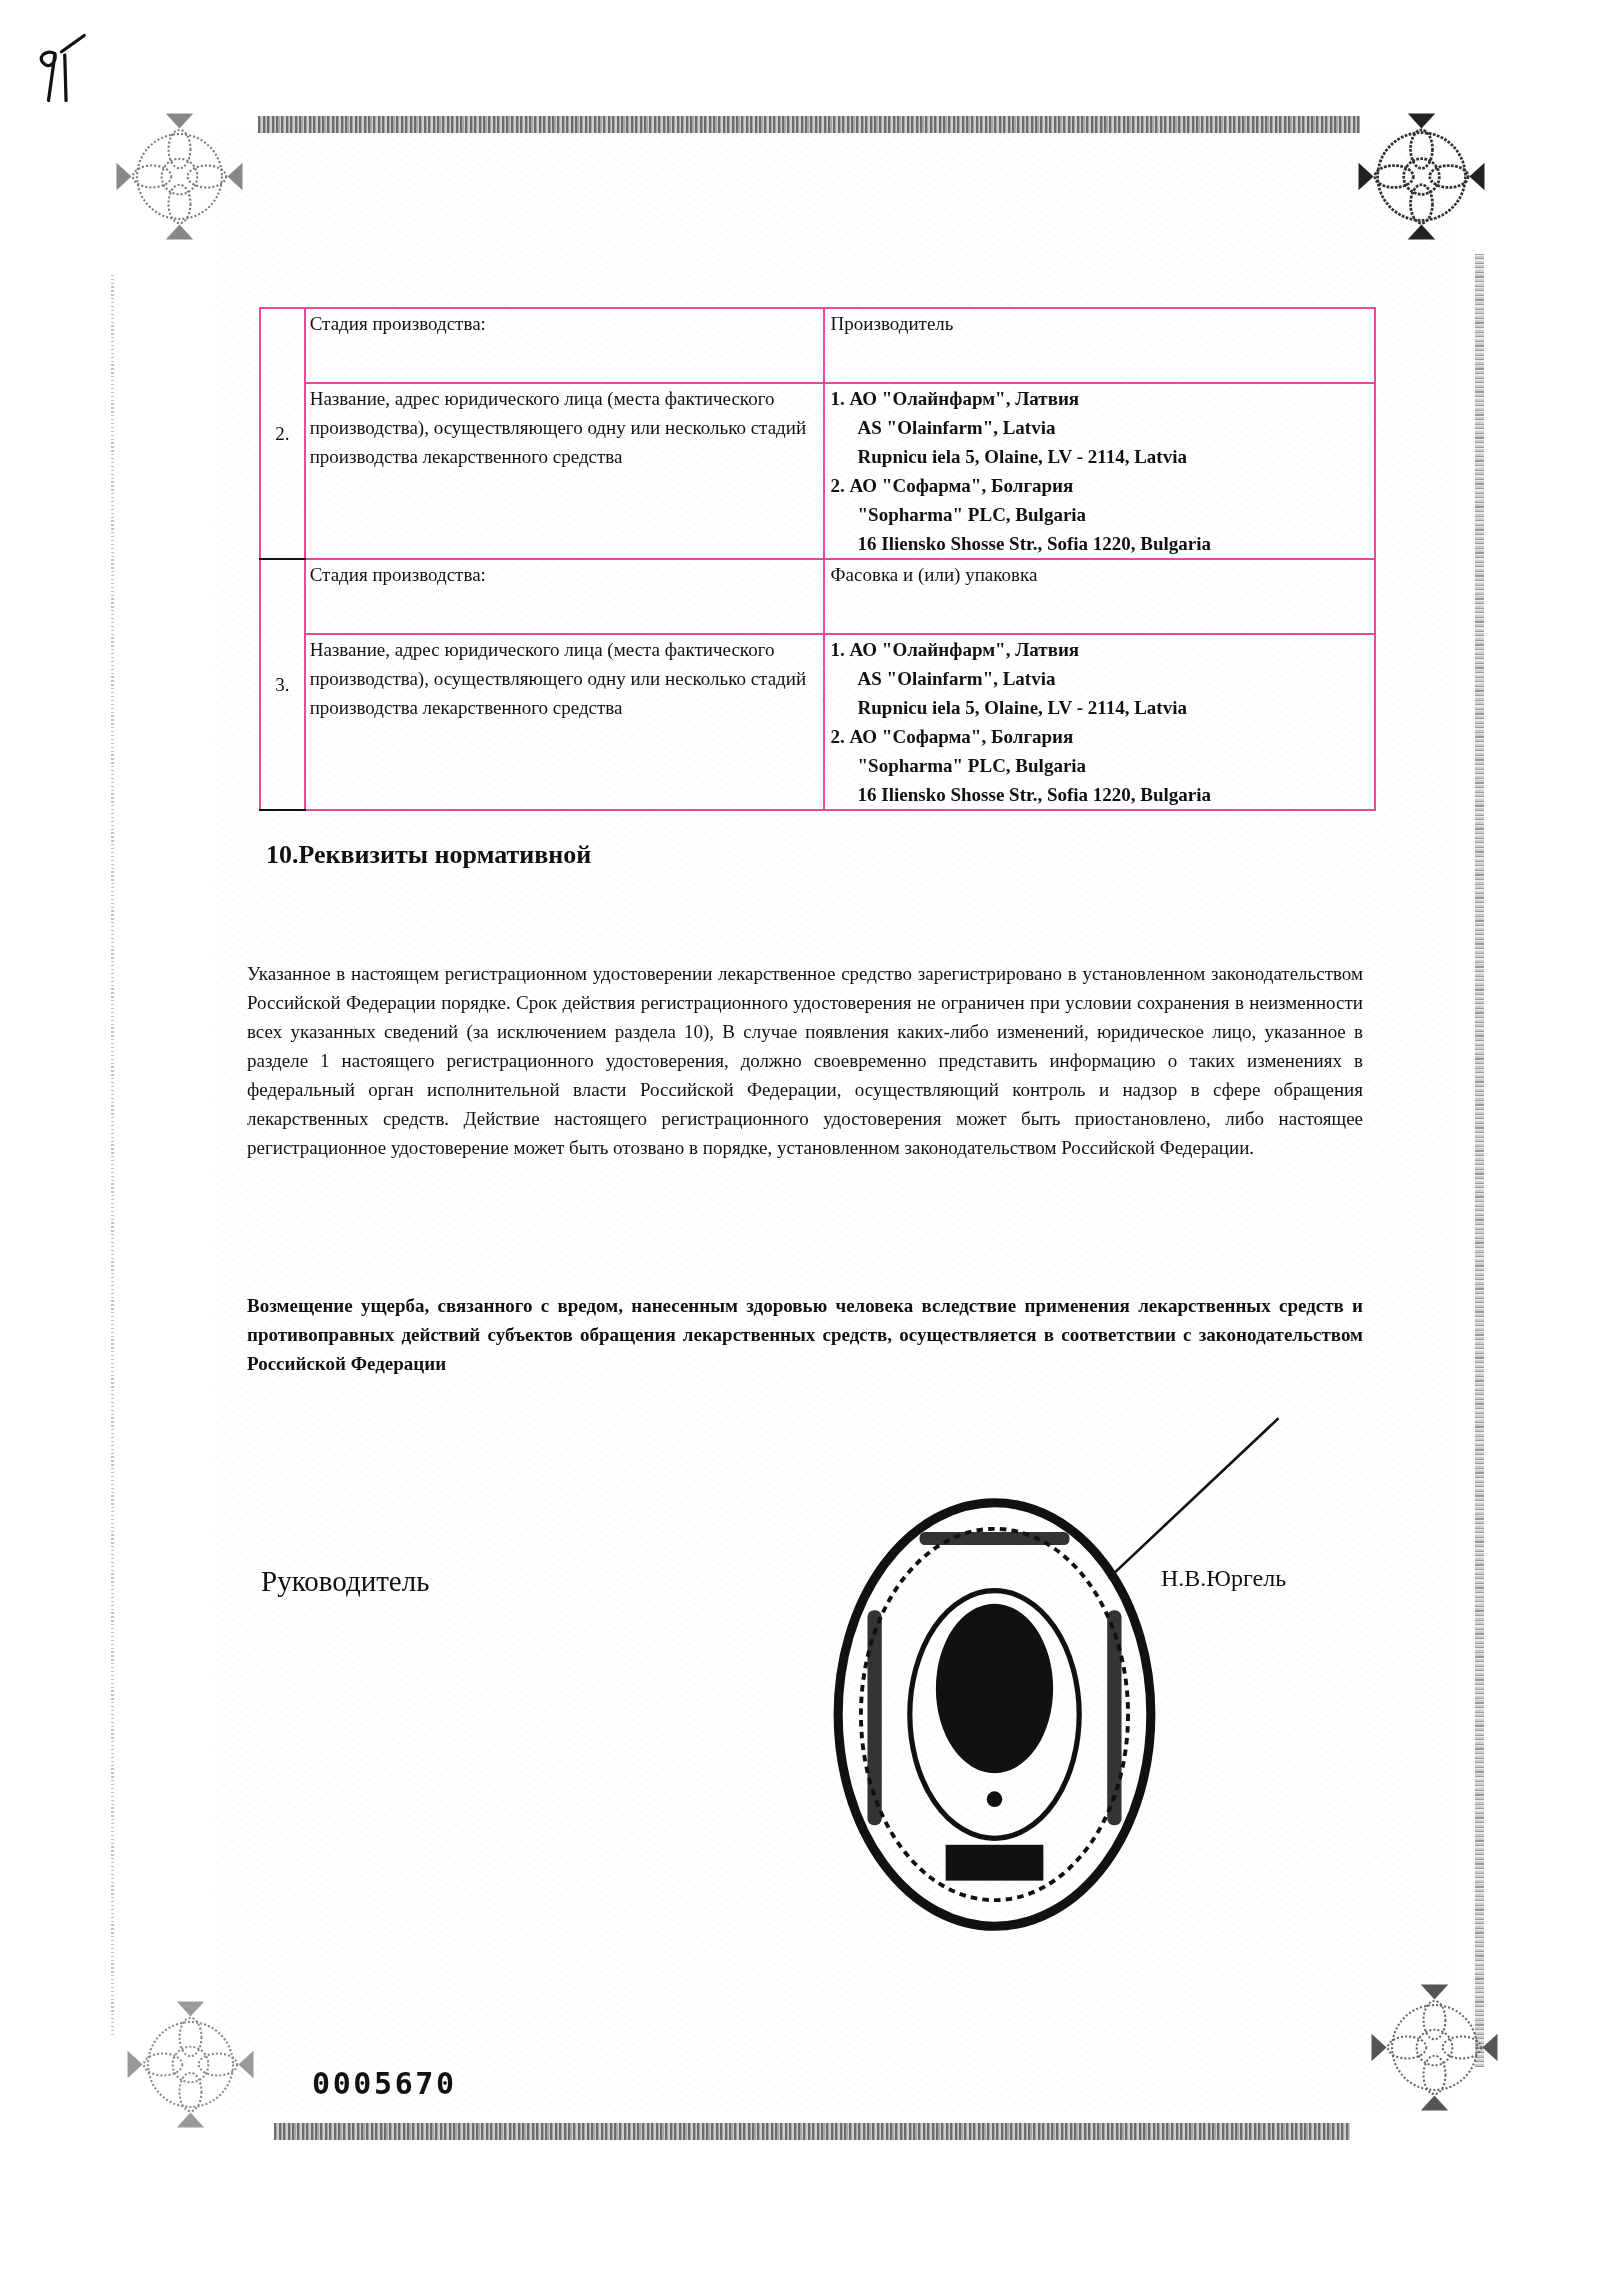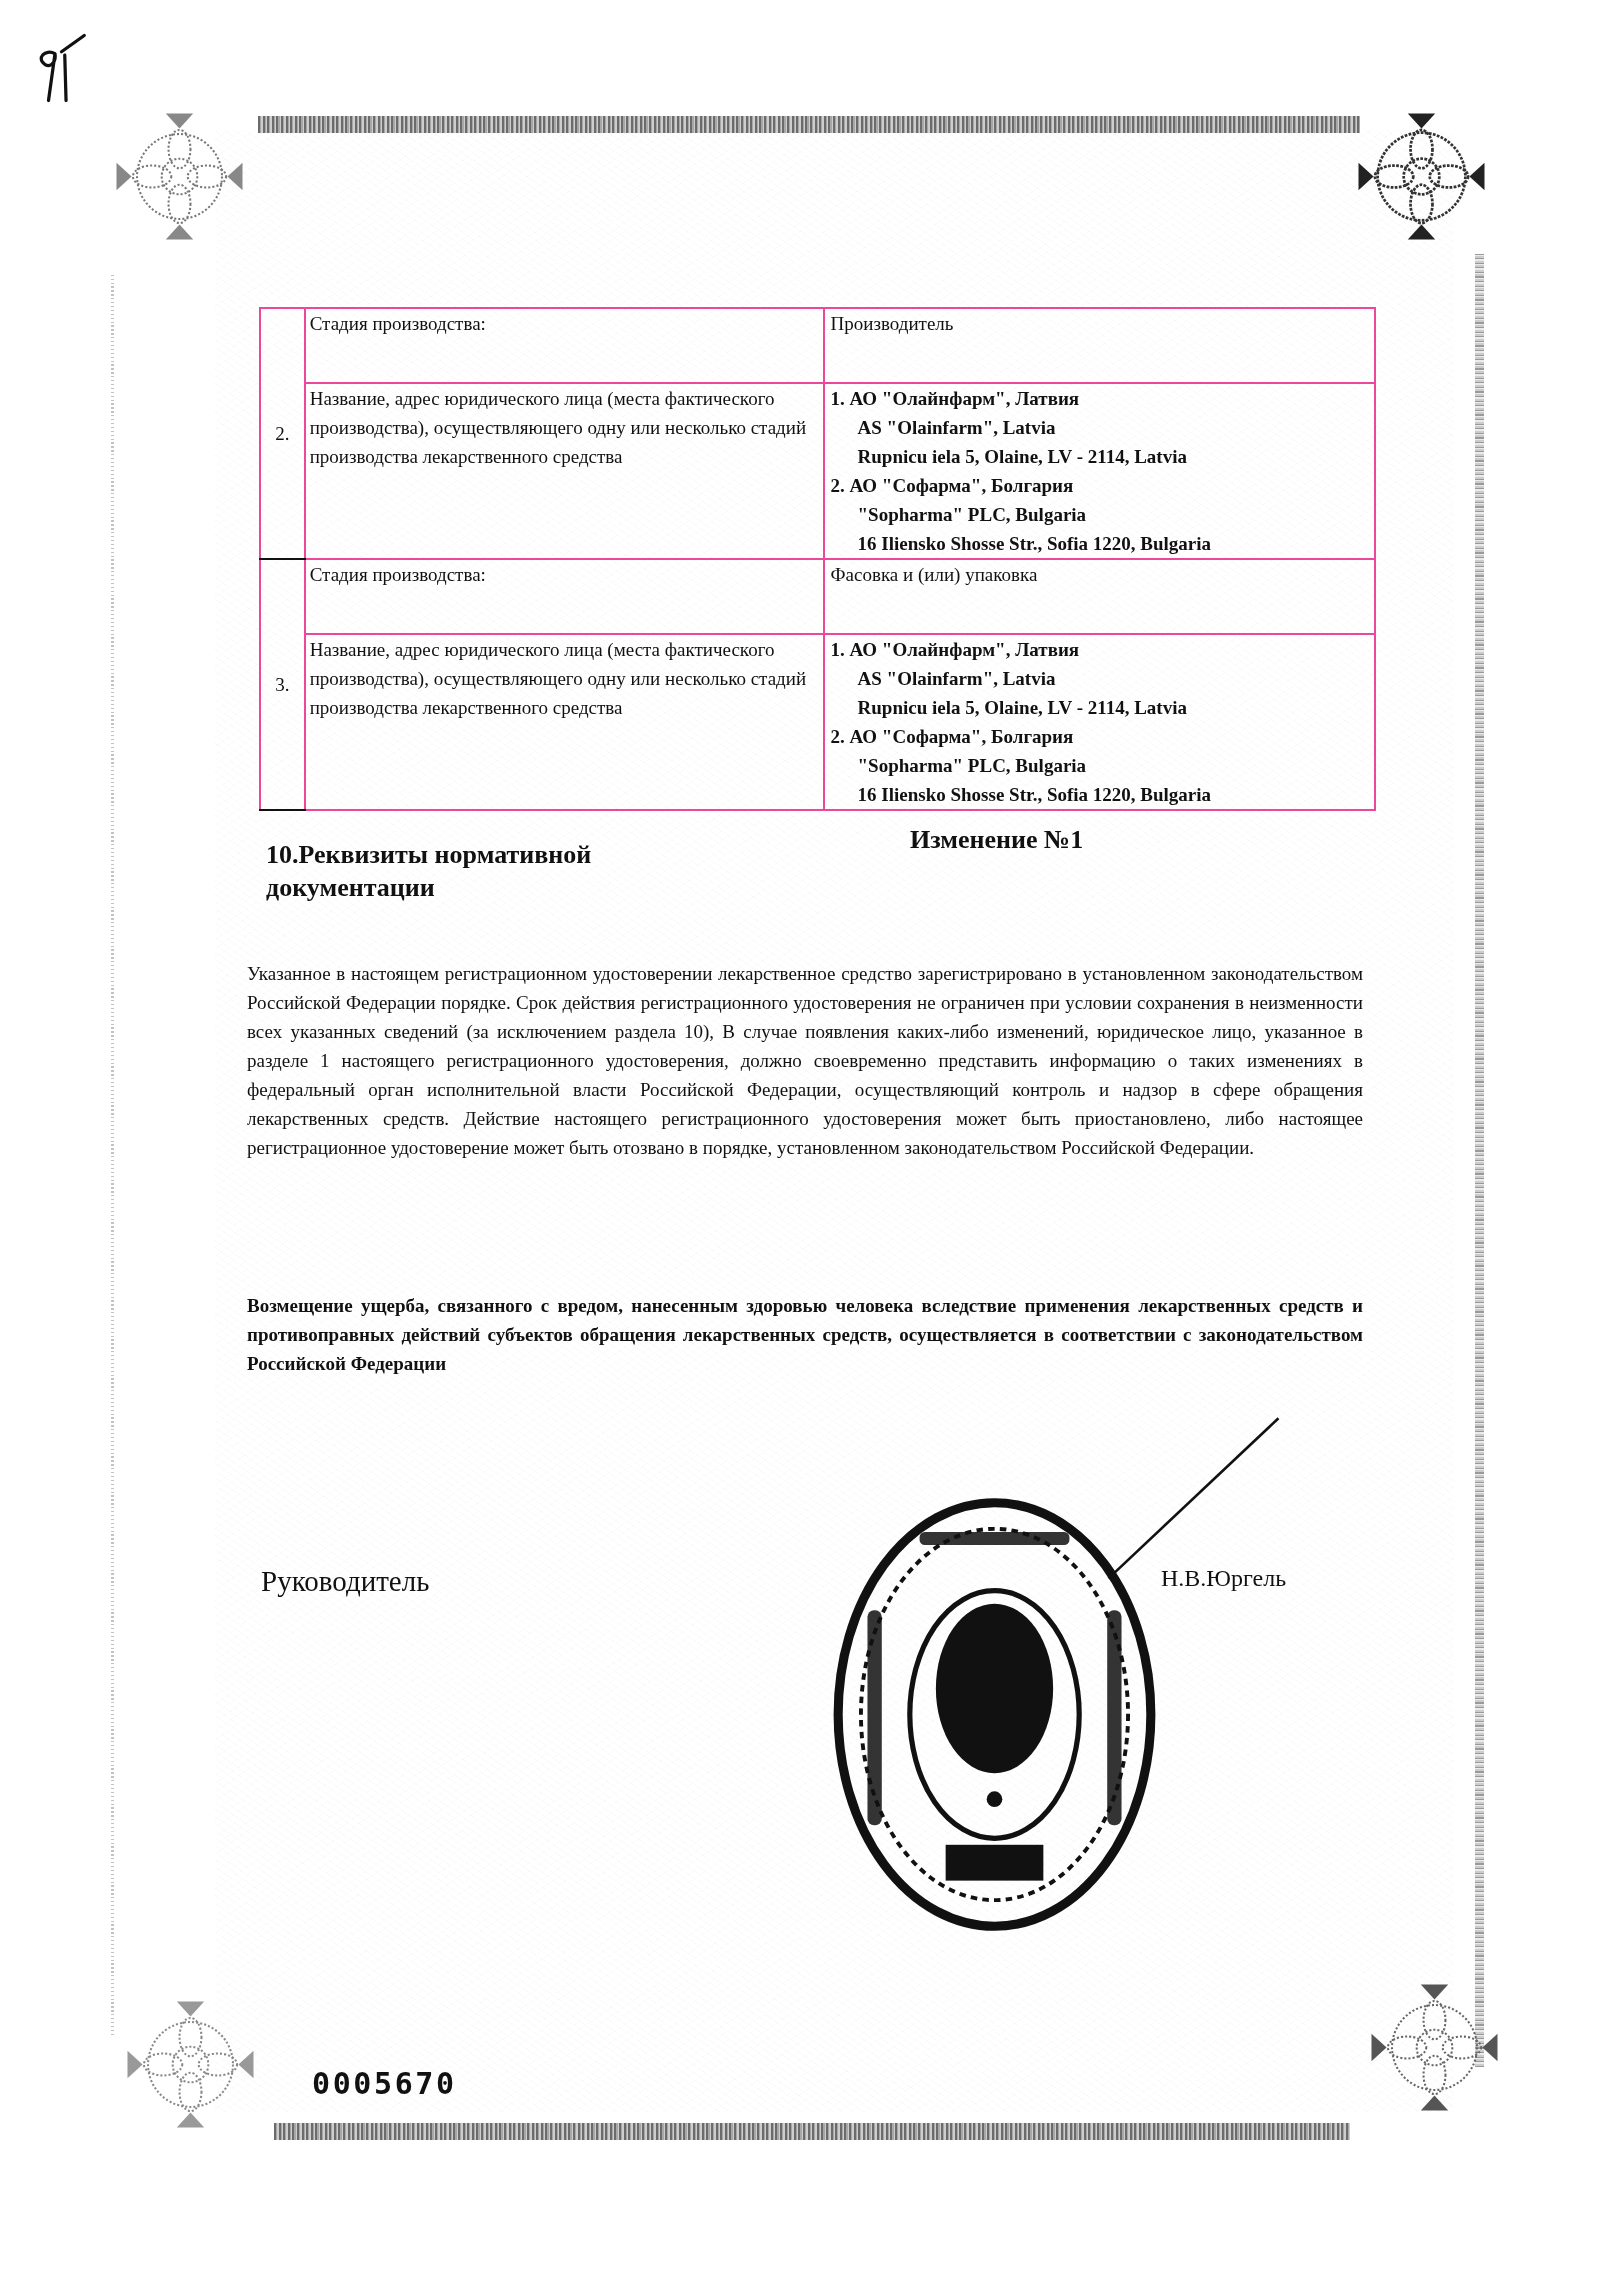--- a/index.html
+++ b/index.html
@@ -196,24 +196,22 @@
             <span class="line indent">"Sopharma" PLC, Bulgaria</span>
             <span class="line indent">16 Iliensko Shosse Str., Sofia 1220, Bulgaria</span>
           </div>
         </td>
       </tr>
     </tbody>
   </table>
 
   <div class="sec10-title">
     <div>10.Реквизиты нормативной</div>
-    <div>документации</div>
   </div>
   <div class="sec10-value">
-    <div>Изменение №1</div>
   </div>
 
   <div class="para para1">Указанное в настоящем регистрационном удостоверении лекарственное средство зарегистрировано в установленном законодательством Российской Федерации порядке. Срок действия регистрационного удостоверения не ограничен при условии сохранения в неизменности всех указанных сведений (за исключением раздела 10), В случае появления каких-либо изменений, юридическое лицо, указанное в разделе 1 настоящего регистрационного удостоверения, должно своевременно представить информацию о таких изменениях в федеральный орган исполнительной власти Российской Федерации, осуществляющий контроль и надзор в сфере обращения лекарственных средств. Действие настоящего регистрационного удостоверения может быть приостановлено, либо настоящее регистрационное удостоверение может быть отозвано в порядке, установленном законодательством Российской Федерации.</div>
   <div class="para para2">Возмещение ущерба, связанного с вредом, нанесенным здоровью человека вследствие применения лекарственных средств и противоправных действий субъектов обращения лекарственных средств, осуществляется в соответствии с законодательством Российской Федерации</div>
 
   <div class="sign-role">Руководитель</div>
   <div class="sign-name">Н.В.Юргель</div>
 
   <div class="sig-stroke">
     <svg viewBox="0 0 280 260">

